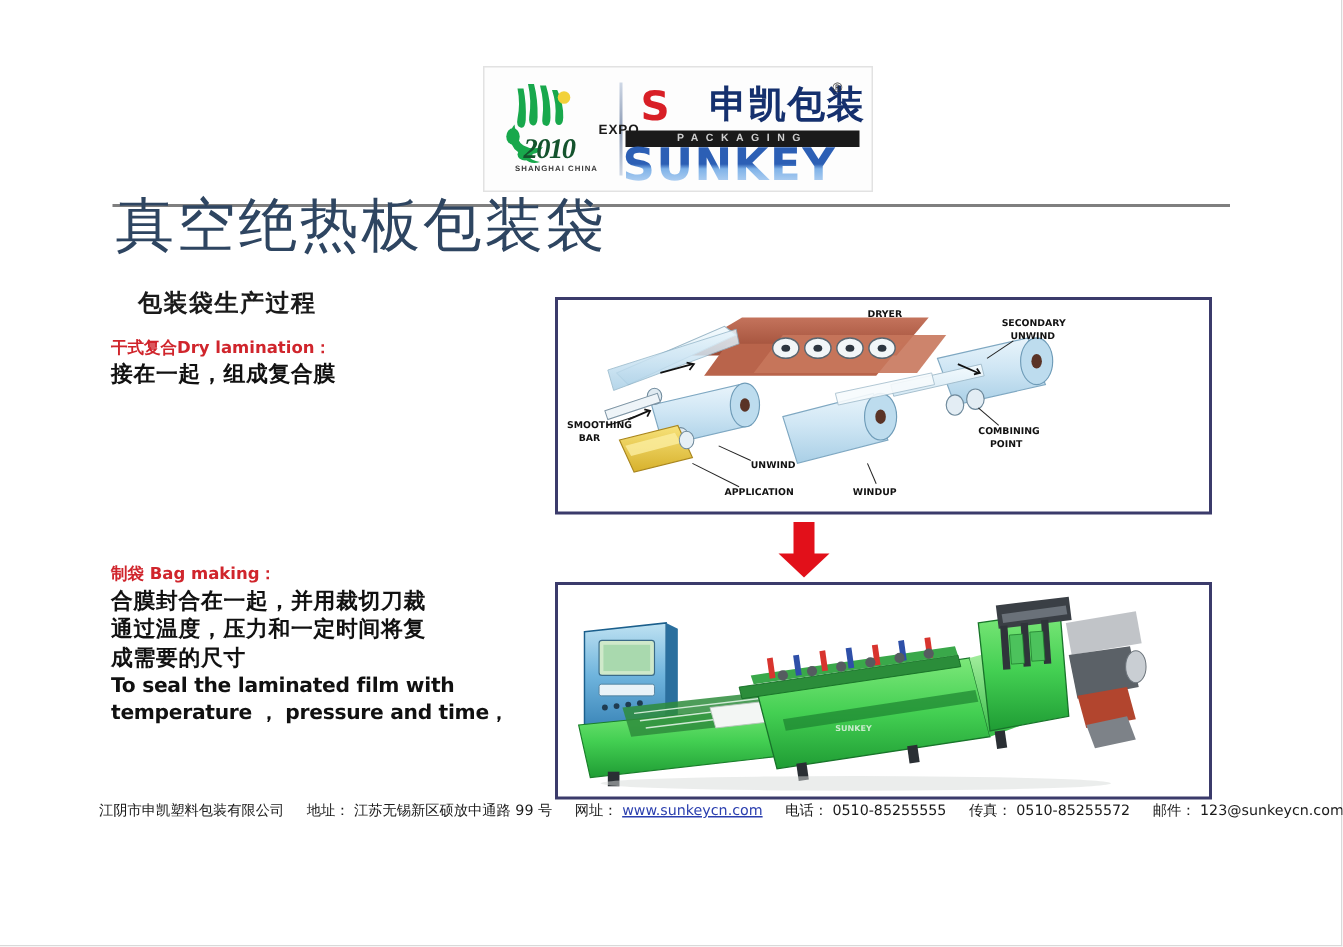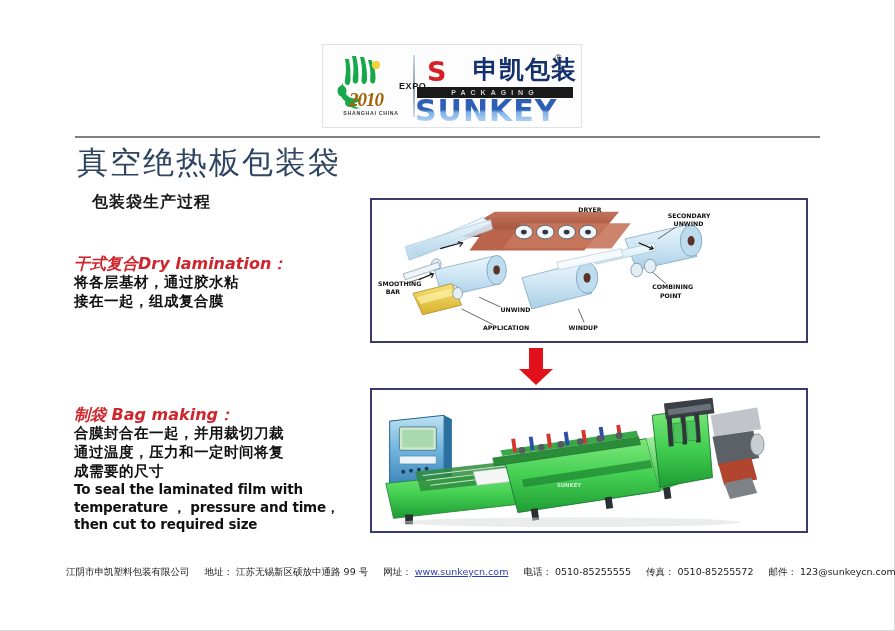--- a/index.html
+++ b/index.html
@@ -28,21 +28,21 @@
     position:absolute;left:10px;top:8px;width:56px;height:58px;
   }
   .expo-word{
     position:absolute;left:44px;top:36px;
     font-size:9px;font-weight:bold;letter-spacing:.6px;color:#1a1a1a;
     font-family:"Liberation Sans",sans-serif;
     margin-left:32px;
   }
   .expo-year{
     position:absolute;left:26px;top:44px;
-    font-size:19px;font-weight:bold;color:#a16207;font-style:italic;
+    font-size:19px;font-weight:bold;color:#14532d;font-style:italic;
     font-family:"Liberation Serif",serif;letter-spacing:-1px;
   }
   .expo-city{
     position:absolute;left:8px;top:65px;width:80px;text-align:center;
     font-size:5.2px;font-weight:bold;letter-spacing:.7px;color:#3a3a3a;
   }
   #logo-divider{
     width:2px;height:62px;align-self:center;
     background:linear-gradient(to bottom,#cfd8e6,#8d9cb5,#cfd8e6);flex:none;
   }
@@ -77,37 +77,36 @@
     background:linear-gradient(to bottom,#2c5fb5 0%,#2c5fb5 45%,#7fb2e8 55%,#cfe2f7 100%);
     -webkit-background-clip:text;background-clip:text;color:transparent;
     -webkit-text-fill-color:transparent;
   }
   
   #title-rule{
     position:absolute;left:75px;top:136px;width:745px;height:0;
     border-top:2px solid #7f7f7f;
   }
   #page-title{
-    position:absolute;left:77px;top:142px;
-    font-size:31px;line-height:40px;color:#2e4561;letter-spacing:2px;
+    position:absolute;left:77px;top:131px;
+    font-size:39px;line-height:40px;color:#2e4561;letter-spacing:2px;
     font-family:"DejaVu Sans","Liberation Sans",sans-serif;
     white-space:nowrap;
   }
   #subtitle{
     position:absolute;left:92px;top:192px;
     font-size:16px;font-weight:bold;color:#1a1a1a;letter-spacing:1px;
     font-family:"DejaVu Sans","Liberation Sans",sans-serif;
   }
   
   .txt-block{position:absolute;width:290px;}
   .heading{
-    font-size:16px;font-weight:bold;font-style:italic;color:#d0252c;
+    font-size:11px;font-weight:bold;color:#d0252c;
     letter-spacing:0px;line-height:19px;white-space:nowrap;
     font-family:"DejaVu Sans","Liberation Sans",sans-serif;
-    margin-top:32px;
   }
   .cn-line{
     font-size:14.5px;font-weight:bold;color:#111;line-height:19px;
     letter-spacing:.5px;
     font-family:"DejaVu Sans","Liberation Sans",sans-serif;
   }
   .en-line{
     font-size:13.5px;font-weight:bold;color:#111;line-height:17.5px;
     letter-spacing:-.2px;
     font-family:"DejaVu Sans","Liberation Sans",sans-serif;
@@ -122,21 +121,21 @@
   #fig-lamination{left:370px;top:198px;width:438px;height:145px;}
   #fig-bagmaker{left:370px;top:388px;width:438px;height:145px;}
   
   .fig-svg{display:block;width:100%;height:100%;}
   
   #flow-arrow{
     position:absolute;left:518px;top:348px;width:36px;height:38px;
   }
   
   #footer{
-    position:absolute;left:66px;top:566px;width:790px;
+    position:absolute;left:66px;top:534px;width:790px;
     font-size:9.5px;color:#1a1a1a;white-space:nowrap;
     font-family:"DejaVu Sans","Liberation Sans",sans-serif;
   }
   #footer span{margin-right:12px;}
   #footer .lnk{color:#2b3faf;text-decoration:underline;}
 </style>
 </head>
 <body>
 
 <div id="slide">
@@ -174,32 +173,30 @@
       <div class="sk-en">SUNKEY</div>
     </div>
   </div>
 
   <div id="title-rule"></div>
   <div id="page-title">真空绝热板包装袋</div>
   <div id="subtitle">包装袋生产过程</div>
 
   <div class="txt-block" id="block-dry">
     <div class="heading">干式复合Dry lamination：</div>
-    <div class="cn-line">将各层基材，通过胶水粘</div>
     <div class="cn-line">接在一起，组成复合膜</div>
   </div>
 
   <div class="txt-block" id="block-bag">
     <div class="heading">制袋 Bag making：</div>
     <div class="cn-line">合膜封合在一起，并用裁切刀裁</div>
     <div class="cn-line">通过温度，压力和一定时间将复</div>
     <div class="cn-line">成需要的尺寸</div>
     <div class="en-line">To seal the laminated film with</div>
     <div class="en-line">temperature ， pressure and time，</div>
-    <div class="en-line">then cut to required size</div>
   </div>
 
   <div class="figure-frame" id="fig-lamination">
     <svg class="fig-svg" viewBox="0 0 438 145">
       <defs>
         <linearGradient id="roll" x1="0" y1="0" x2="0" y2="1">
           <stop offset="0%" stop-color="#e9f4fb"></stop>
           <stop offset="45%" stop-color="#cfe6f4"></stop>
           <stop offset="100%" stop-color="#a9cfe6"></stop>
         </linearGradient>

